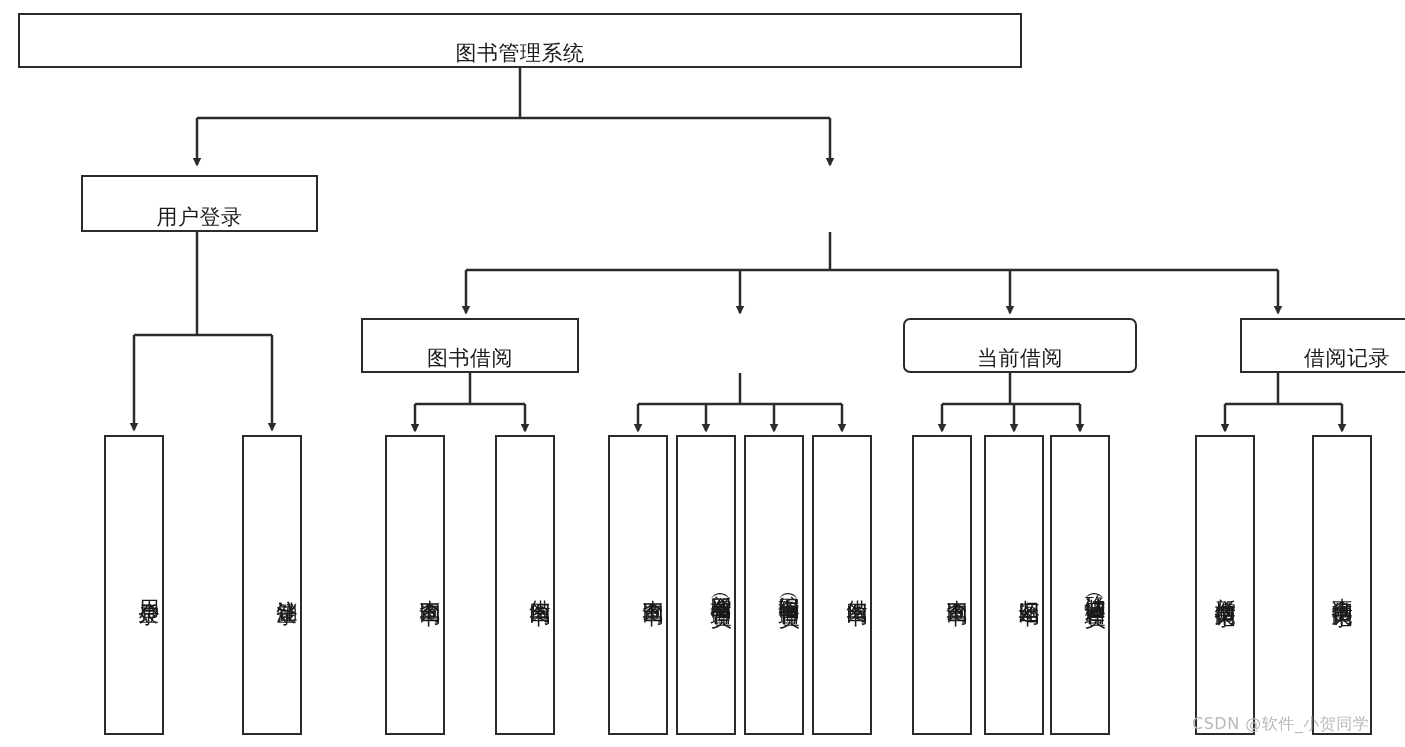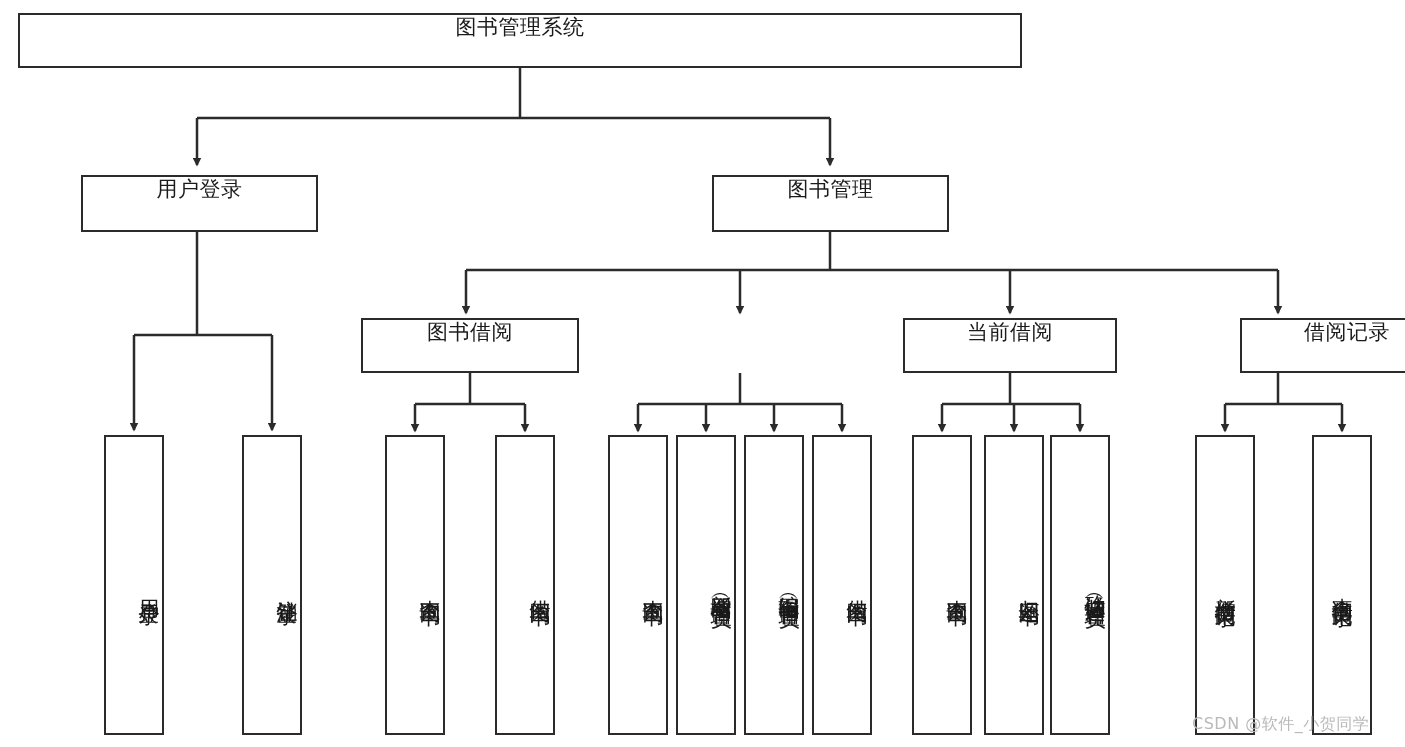--- a/index.html
+++ b/index.html
@@ -24,21 +24,21 @@
     top: 0;
     width: 1405px;
     height: 747px;
   }
   .node {
     position: absolute;
     box-sizing: border-box;
     border: 2px solid #2b2b2b;
     background: #ffffff;
     display: flex;
-    align-items: flex-start;
+    align-items: flex-end;
     justify-content: center;
     color: #1a1a1a;
   }
   .node.horiz {
     font-size: 21px;
     line-height: 1.2;
     letter-spacing: 0.5px;
   }
   .node.vert {
     writing-mode: vertical-rl;
@@ -125,30 +125,27 @@
   </svg>
 
   <div class="node horiz" style="left:18px; top:13px; width:1004px; height:55px;">
     <span>图书管理系统</span>
   </div>
 
   <div class="node horiz" style="left:81px; top:175px; width:237px; height:57px;">
     <span>用户登录</span>
   </div>
 
-  <div class="node horiz" style="left:712px; top:175px; width:237px; height:57px;">
-    <span>图书管理</span>
-  </div>
 
   <div class="node horiz" style="left:361px; top:318px; width:218px; height:55px;">
     <span>图书借阅</span>
   </div>
 
 
-  <div class="node horiz" style="left:903px; top:318px; width:214px; height:55px;">
+  <div class="node horiz" style="left:903px; top:318px; width:234px; height:55px;border-radius:7px;">
     <span>当前借阅</span>
   </div>
 
   <div class="node horiz" style="left:1240px; top:318px; width:214px; height:55px;">
     <span>借阅记录</span>
   </div>
 
   <div class="node vert" style="left:104px; top:435px; width:60px; height:300px;">
     <span class="vlabel">用户登录</span>
   </div>

